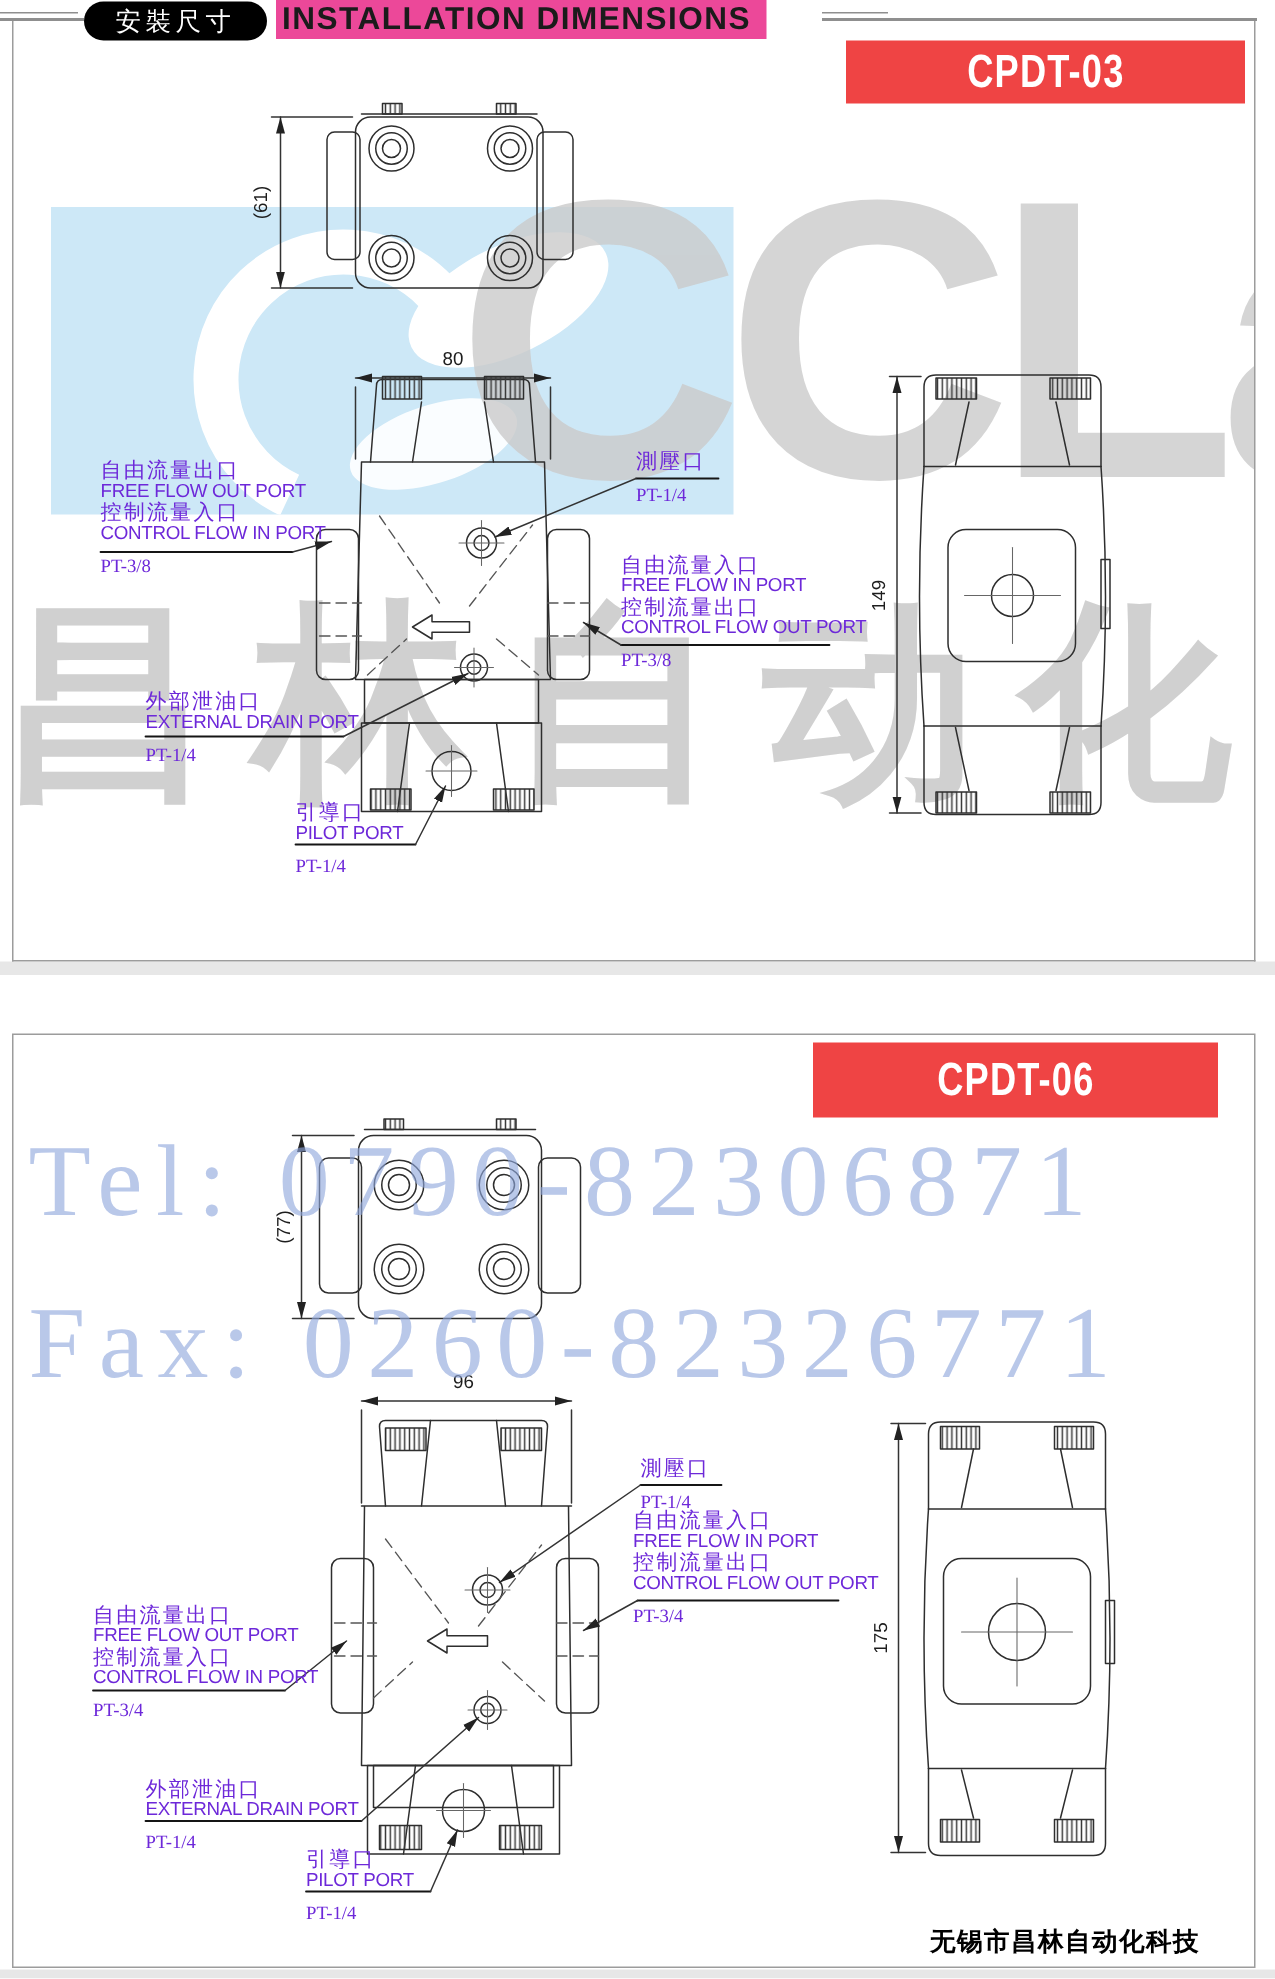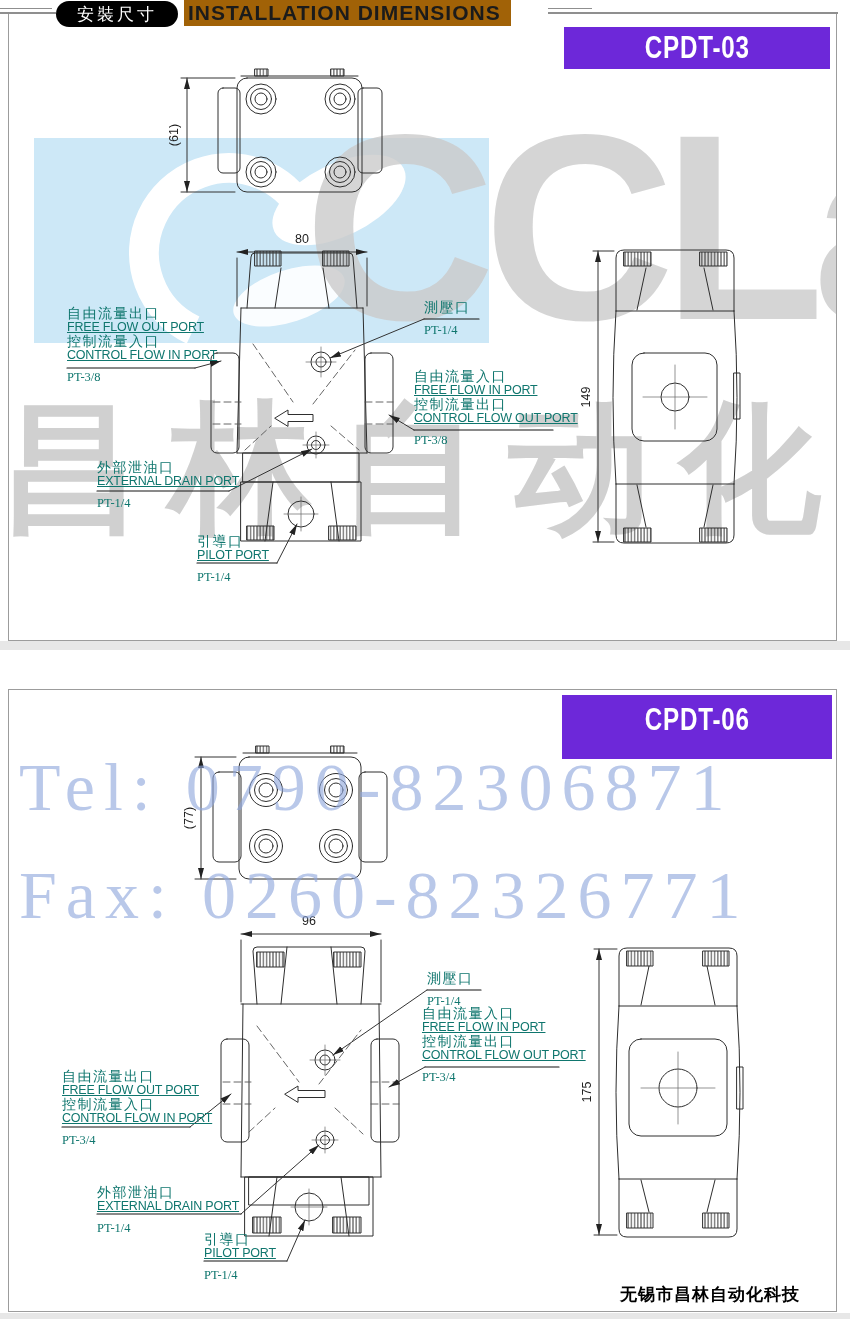--- a/index.html
+++ b/index.html
@@ -7,30 +7,30 @@
     width:850px;height:1319px;position:relative;background:#ffffff;
     font-family:"Liberation Sans","DejaVu Sans",sans-serif;overflow:hidden;
   }
   
   .hdr-badge{
     position:absolute;left:56px;top:1px;width:122px;height:26px;background:#000;
     border-radius:14px;color:#fff;font-size:17px;font-weight:normal;text-align:center;
     line-height:27px;letter-spacing:3px;z-index:7;
   }
   .hdr-title{
-    position:absolute;left:184px;top:0;height:26px;line-height:26px;background:#a16207;
+    position:absolute;left:184px;top:0;height:26px;line-height:26px;background:#ec4899;
     font-size:21px;font-weight:bold;color:#1b1b1b;letter-spacing:1px;padding:0 10px 0 4px;z-index:6;
   }
   .dline{position:absolute;background:#8f8f8f;z-index:5;}
   
   .panel{position:absolute;background:#fff;border:1.6px solid #9c9c9c;overflow:hidden;box-sizing:border-box;}
   #panel1{left:8px;top:12px;width:829px;height:629px;border-top:none;}
   #panel2{left:8px;top:689px;width:829px;height:623px;}
   .shadowband{position:absolute;background:#e7e7e7;z-index:0;}
-  .banner{position:absolute;background:#6d28d9;text-align:center;z-index:4;}
+  .banner{position:absolute;background:#ef4444;text-align:center;z-index:4;}
   .banner span{
     display:inline-block;color:#fff;font-weight:bold;font-size:31px;line-height:42px;
     transform:scaleX(.78);letter-spacing:1px;
   }
   
   .wm-logoblock{position:absolute;z-index:0;}
   .wm-brand{
     position:absolute;z-index:0;font-weight:bold;font-size:265px;line-height:230px;
     letter-spacing:-12px;color:#cbcbcb;opacity:.8;white-space:nowrap;
   }
@@ -47,23 +47,23 @@
   .dw rect,.dw path,.dw circle,.dw line,.dw polygon{
     stroke:#2e2e2e;fill:none;stroke-width:1;stroke-linejoin:round;stroke-linecap:round;
   }
   .dw .cl{stroke:#666;stroke-width:.7;}
   .dw .dsh{stroke:#555;stroke-width:.9;stroke-dasharray:7 4;}
   .dw .ul{stroke:#151515;stroke-width:1.2;}
   .dw .ldr{stroke:#333;stroke-width:1;}
   .dw .dim{stroke:#333;stroke-width:1;}
   .dw text{font:12.5px "Liberation Sans","DejaVu Sans",sans-serif;fill:#1d1d1d;stroke:none;}
   
-  .lblock{position:absolute;z-index:2;color:#0f766e;white-space:nowrap;}
+  .lblock{position:absolute;z-index:2;color:#6d28d9;white-space:nowrap;}
   .lz{font-size:14px;line-height:15px;letter-spacing:1.5px;}
-  .le{font-size:12.5px;line-height:13px;letter-spacing:-.2px;text-decoration:underline;}
+  .le{font-size:12.5px;line-height:13px;letter-spacing:-.2px;}
   .lp{font-size:12.5px;line-height:13px;margin-top:9px;font-family:Liberation Serif, serif;}
   
   .footer{
     position:absolute;left:620px;top:1283px;width:212px;text-align:left;z-index:6;
     font-size:17px;font-weight:bold;color:#000;letter-spacing:1px;
   }
 </style>
 </head>
 <body>
 
@@ -244,21 +244,21 @@
   </div>
   <div class="lblock" style="left:188px;top:522px">
     <div class="lz">引導口</div>
     <div class="le">PILOT PORT</div>
     <div class="lp">PT-1/4</div>
   </div>
 </div>
 
 <div class="panel" id="panel2">
 
-  <div class="banner" style="left:553px;top:5px;width:270px;height:64px">
+  <div class="banner" style="left:533px;top:5px;width:270px;height:50px">
     <span style="line-height:50px">CPDT-06</span>
   </div>
 
   <svg class="dw" width="825" height="621">
     <defs>
       <pattern id="h2" width="3.2" height="10" patternUnits="userSpaceOnUse">
         <line x1="1.6" y1="0" x2="1.6" y2="10" style="stroke:#3a3a3a;stroke-width:1;fill:none"></line>
       </pattern>
       <marker id="m2" markerWidth="12" markerHeight="9" refX="11" refY="4.5" orient="auto-start-reverse" markerUnits="userSpaceOnUse">
         <path d="M0,1.5 L11,4.5 L0,7.5 Z" style="fill:#222;stroke:none"></path>

